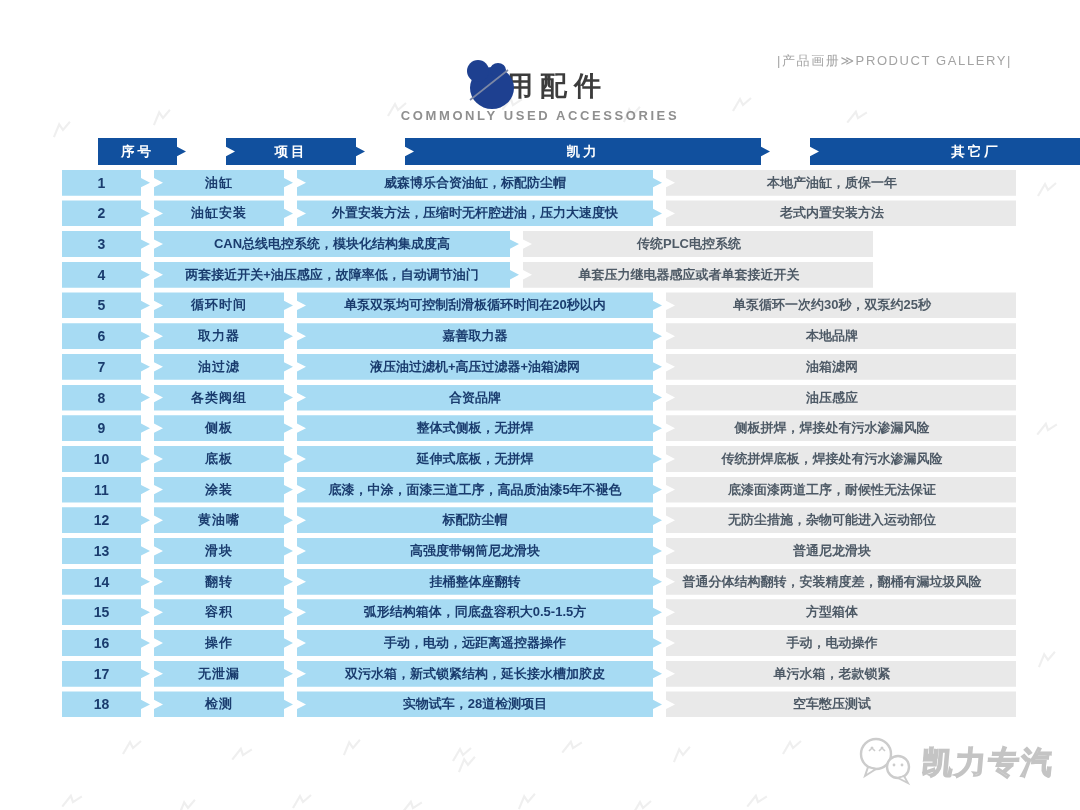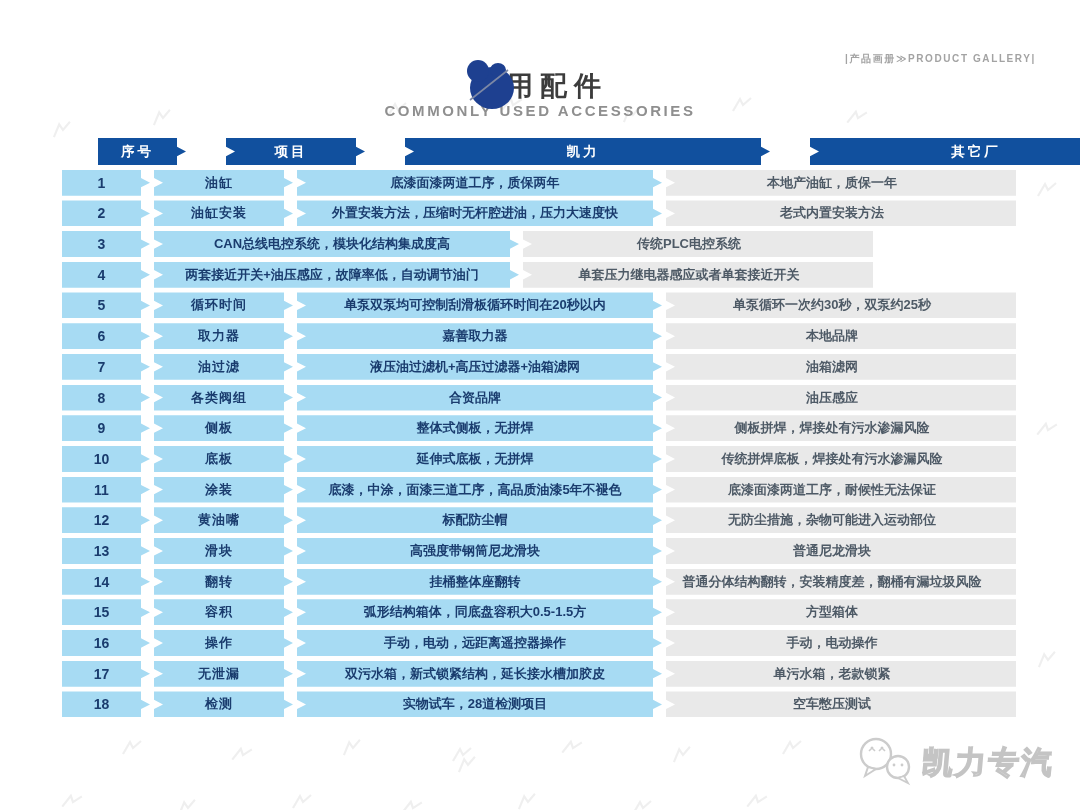--- a/index.html
+++ b/index.html
@@ -5,33 +5,33 @@
   html,body{margin:0;padding:0;background:#fff;}
   .page{
     position:relative;width:1080px;height:810px;margin:0 auto;
     background:#ffffff;overflow:hidden;
     font-family:"Liberation Sans","DejaVu Sans",sans-serif;
   }
   
   .wm{position:absolute;width:24px;height:20px;opacity:.85;pointer-events:none;}
   
   .corner-label{
-    position:absolute;top:52px;right:44px;
-    font-size:10px;color:#a3a3a3;letter-spacing:1.6px;font-weight:700;
+    position:absolute;top:52px;right:68px;
+    font-size:13px;color:#a3a3a3;letter-spacing:1.6px;font-weight:400;
   }
   
   .title-block{position:absolute;top:72px;left:0;width:100%;text-align:center;}
   .title-row{display:inline-block;position:relative;}
   .page-title{
     margin:0;font-size:27px;font-weight:700;color:#3c3c3c;
     letter-spacing:7px;line-height:1.1;
   }
   .blob{position:absolute;left:-14px;top:-16px;width:62px;height:56px;}
   .subtitle{
-    font-size:15px;color:#8f8f8f;
+    margin-top:6px;font-size:13px;color:#8f8f8f;
     letter-spacing:2.6px;font-weight:600;
   }
   
   .cmp-table{
     position:absolute;left:62px;top:138px;width:954px;
     display:flex;flex-direction:column;gap:4.7px;
   }
   .t-row{display:flex;height:26px;}
   .t-row.header{height:27px;}
   .cell{
@@ -168,21 +168,21 @@
     <div class="t-row header">
       <div class="cell c1 clip-first">序号</div>
       <div class="cell c2 clip-mid">项目</div>
       <div class="cell c3 clip-mid">凯力</div>
       <div class="cell c4 clip-last">其它厂</div>
     </div>
 
   <div class="t-row body">
     <div class="cell c1 clip-first">1</div>
     <div class="cell c2 clip-mid">油缸</div>
-    <div class="cell c3 clip-mid">底漆面漆两道工序，质保两年</div>
+    <div class="cell c3 clip-mid">威森博乐合资油缸，标配防尘帽</div>
     <div class="cell c4 clip-last">本地产油缸，质保一年</div>
 
 </div>
   <div class="t-row body">
     <div class="cell c1 clip-first">2</div>
     <div class="cell c2 clip-mid">油缸安装</div>
     <div class="cell c3 clip-mid">外置安装方法，压缩时无杆腔进油，压力大速度快</div>
     <div class="cell c4 clip-last">老式内置安装方法</div>
 
 </div>

